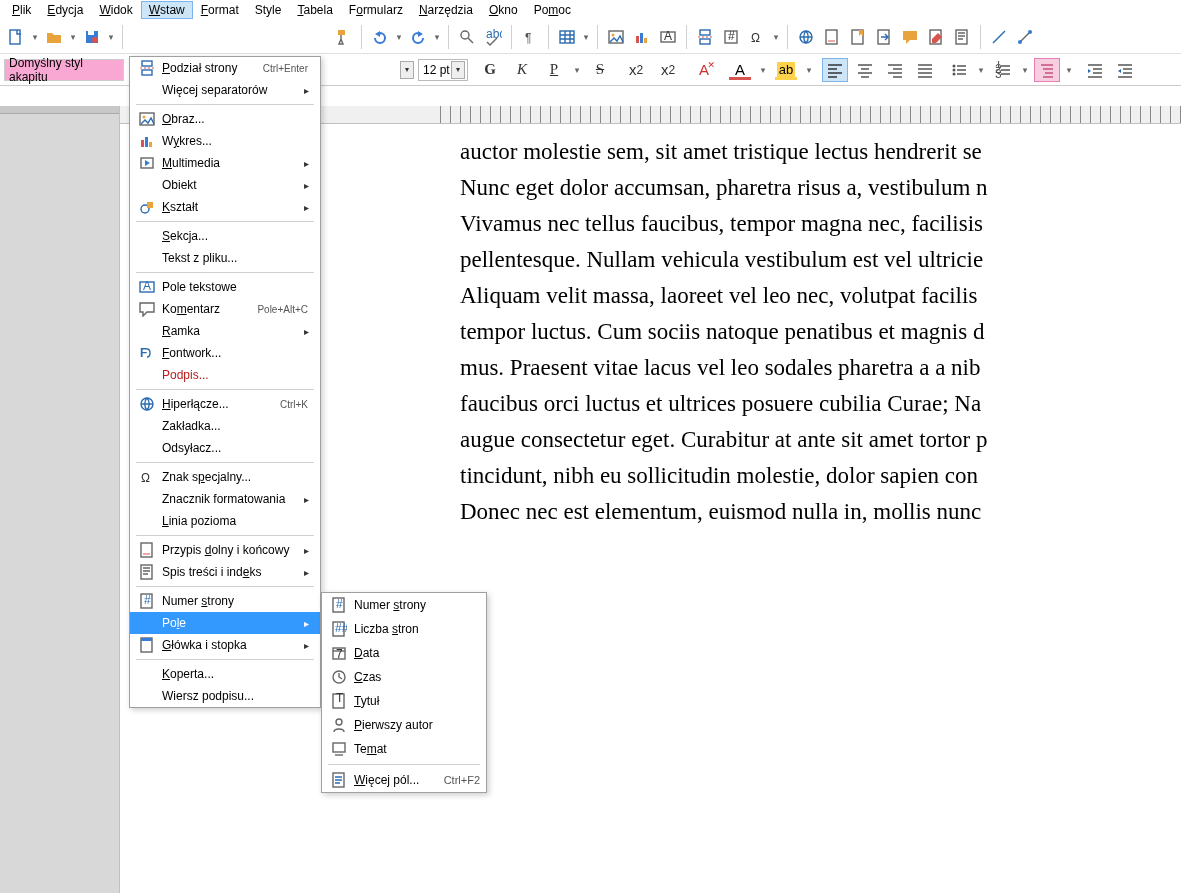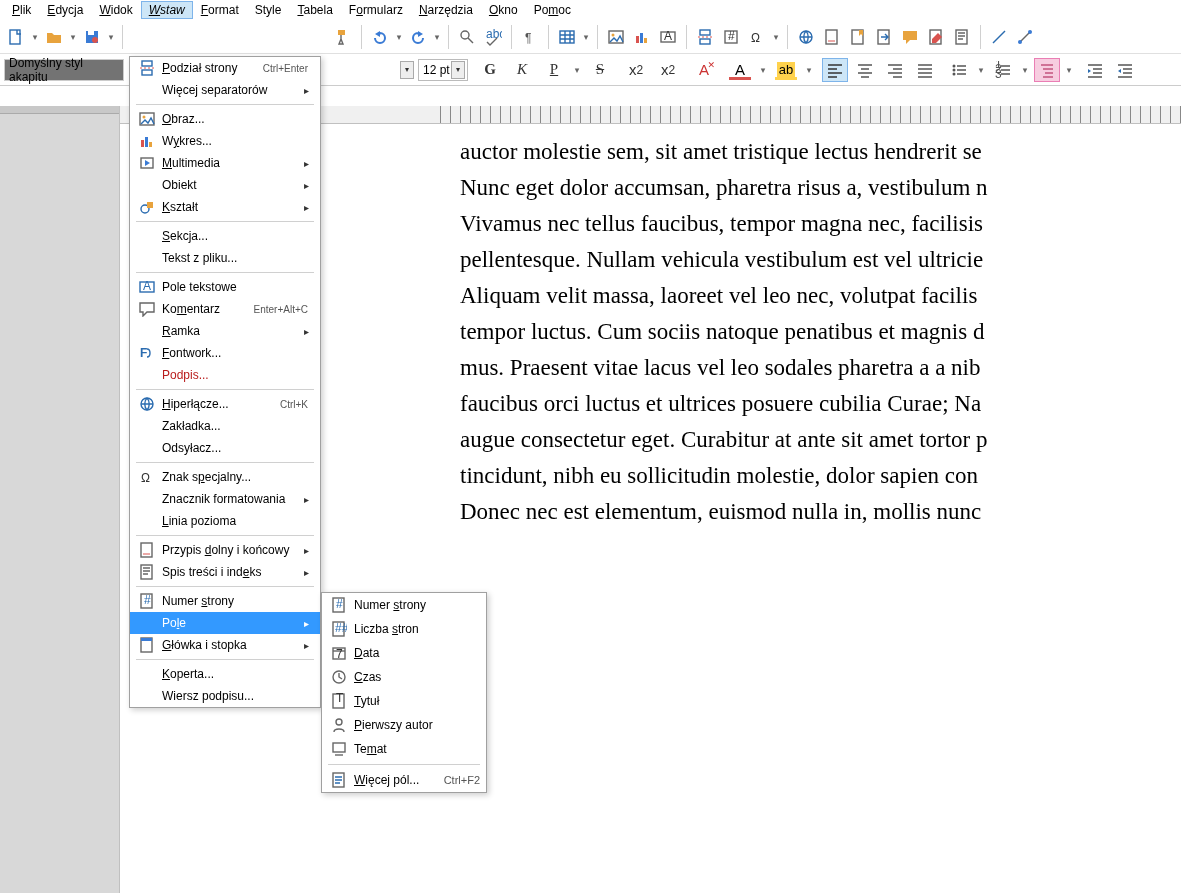--- a/index.html
+++ b/index.html
@@ -1,32 +1,32 @@
 <!DOCTYPE html>
 <html><head>
 <meta charset="utf-8">
 <style>
 * { box-sizing: border-box; margin: 0; padding: 0; font-family: "Segoe UI", Tahoma, sans-serif; font-size: 12px; }
 body { background: #ffffff; width: 1181px; height: 893px; overflow: hidden; position: relative; }
 
 
 .menubar { display: flex; height: 20px; align-items: center; padding: 0 4px; background: #fff; }
 .menubar .menuitem { padding: 14px 8px; cursor: default; }
-.menubar .menuitem.active { background: #cde6f7; border: 1px solid #7eb4ea; padding: 1px 7px; font-style: italic; }
+.menubar .menuitem.active { background: #cde6f7; border: 1px solid #7eb4ea; padding: 1px 7px; }
 .menubar .menuitem .ul { text-decoration: underline; }
 
 
 .toolbar { display: flex; align-items: center; height: 34px; background: #fff; padding: 2px 4px; gap: 2px; border-bottom: 1px solid #e0e0e0; }
 .toolbar .sep { width: 1px; height: 24px; background: #d0d0d0; margin: 0 4px; }
 .tbtn { width: 24px; height: 24px; display: flex; align-items: center; justify-content: center; color: #333; border-radius: 2px; }
 .tbtn svg { width: 18px; height: 18px; }
 .dd { width: 10px; color: #666; font-size: 9px; text-align: center; }
 
 .toolbar2 { display: flex; align-items: center; height: 32px; background: #fff; padding: 2px 4px; gap: 4px; border-bottom: 1px solid #ccc; }
-.stylebox { width: 120px; height: 22px; border: 1px solid #ccc; padding: 0 4px; display: flex; align-items: center; background: #737373; }
+.stylebox { width: 120px; height: 22px; border: 1px solid #ccc; padding: 0 4px; display: flex; align-items: center; background: #f9a8d4; }
 .sizebox { width: 50px; height: 22px; border: 1px solid #bbb; padding: 0 4px; display: flex; align-items: center; background: #fff; position: relative; }
 .boxdd { position: absolute; right: 2px; width: 14px; height: 18px; border: 1px solid #aaa; background: #eee; display: flex; align-items: center; justify-content: center; font-size: 8px; color: #333; }
 .fbtn { width: 28px; height: 24px; display: flex; align-items: center; justify-content: center; font-family: Georgia, serif; font-size: 15px; color: #333; }
 .fbtn.bold { font-weight: 700; }
 .fbtn.italic { font-style: italic; }
 .fbtn.ul { text-decoration: underline; }
 .fbtn.strike { text-decoration: line-through; }
 .colorbar { width: 22px; height: 3px; position: absolute; bottom: 2px; }
 .fbtn-wrap { position: relative; width: 28px; height: 24px; display: flex; align-items: center; justify-content: center; }
 .docarea { position: absolute; top: 106px; left: 0; right: 0; bottom: 0; background: #e8e8e8; display: flex; }
@@ -464,21 +464,21 @@
       </div>
       <div class="lbl">Pole tekstowe</div>
     </div>
     <div class="row">
       <div class="ico">
         <svg viewBox="0 0 16 16">
           <path d="M1 2h14v9H8l-4 4v-4H1z" class="stroke-grey" fill="#ffe9b3"></path>
         </svg>
       </div>
       <div class="lbl"><span>Ko<span class="ul">m</span>entarz</span></div>
-      <div class="accel">Enter+Alt+C</div>
+      <div class="accel">Pole+Alt+C</div>
     </div>
     <div class="row">
       <div class="ico"></div>
       <div class="lbl"><span><span class="ul">R</span>amka</span></div>
       <div class="arrow">▸</div>
     </div>
     <div class="row">
       <div class="ico">
         <svg viewBox="0 0 16 16">
           <text x="1" y="12" font-size="11" fill="#2b6cb0" font-weight="bold">F</text>

